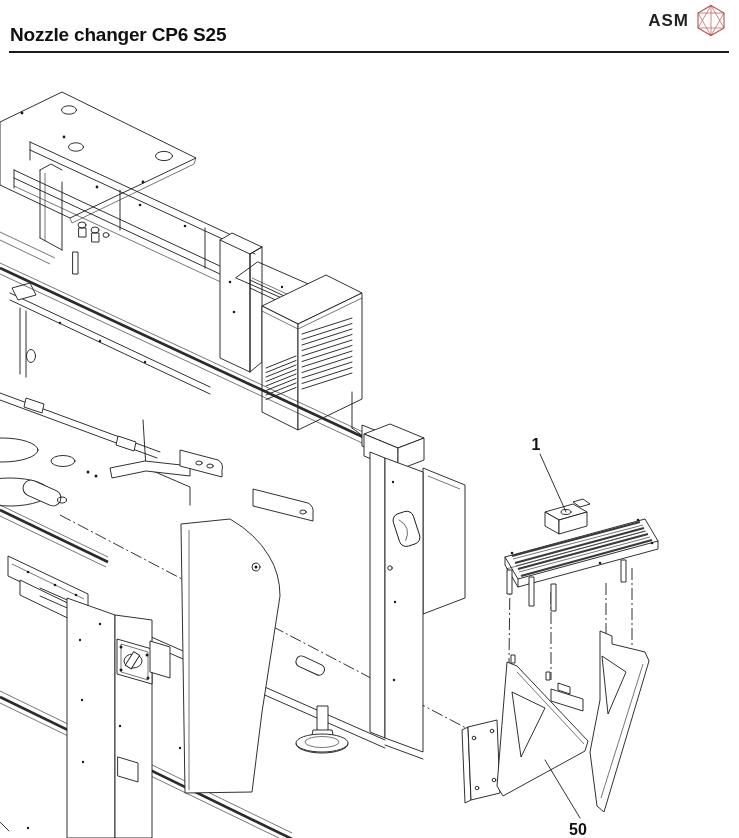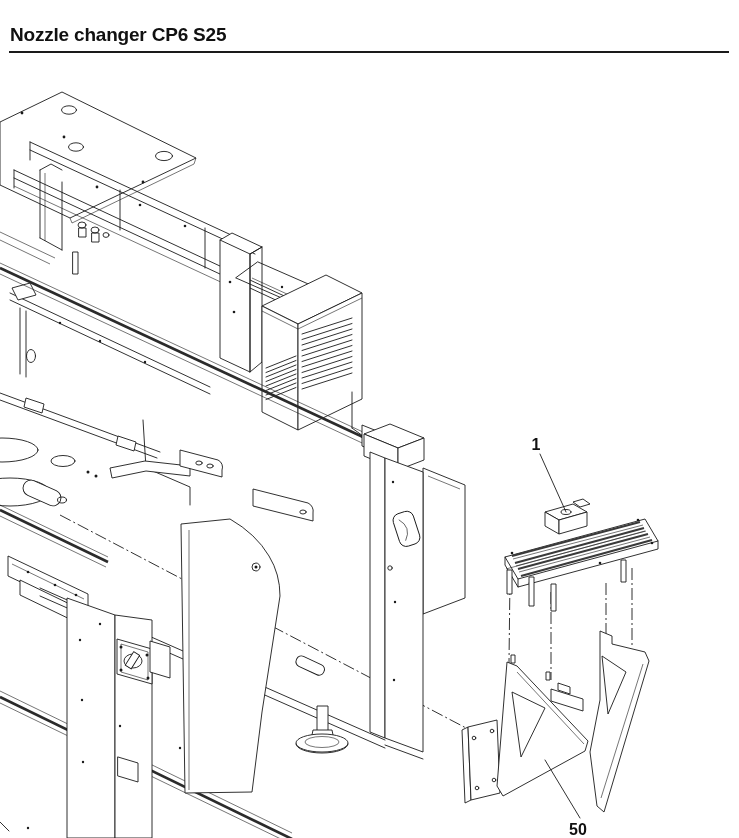--- a/index.html
+++ b/index.html
@@ -22,20 +22,35 @@
   .callout{font-family:"Liberation Sans",sans-serif;font-size:16px;font-weight:700;fill:#111;}
 </style>
 </head>
 <body>
 
 <div class="page">
 
   <div class="hdr">
     <div class="title">Nozzle changer CP6 S25</div>
     <div class="rule"></div>
+    <div class="logo">
+      <span class="logo-text">ASM</span>
+      <span>
+        <svg width="34" height="38" viewBox="0 0 34 38">
+          <g stroke="#b5524b" fill="none" stroke-width="1.1">
+            <polygon points="17,3.5 30,11 30,26 17,33.5 4,26 4,11"></polygon>
+            <g stroke-width="0.8" opacity="0.85">
+              <polygon points="17,3.5 30,26 4,26"></polygon>
+              <polygon points="17,33.5 30,11 4,11"></polygon>
+              <line x1="17" y1="3.5" x2="17" y2="33.5"></line>
+            </g>
+          </g>
+        </svg>
+      </span>
+    </div>
   </div>
 
   <div class="drawing">
   <svg width="739" height="782" viewBox="0 0 739 782">
 
   <g transform="translate(0,-56)">
 
     <g>
 
       <g>

